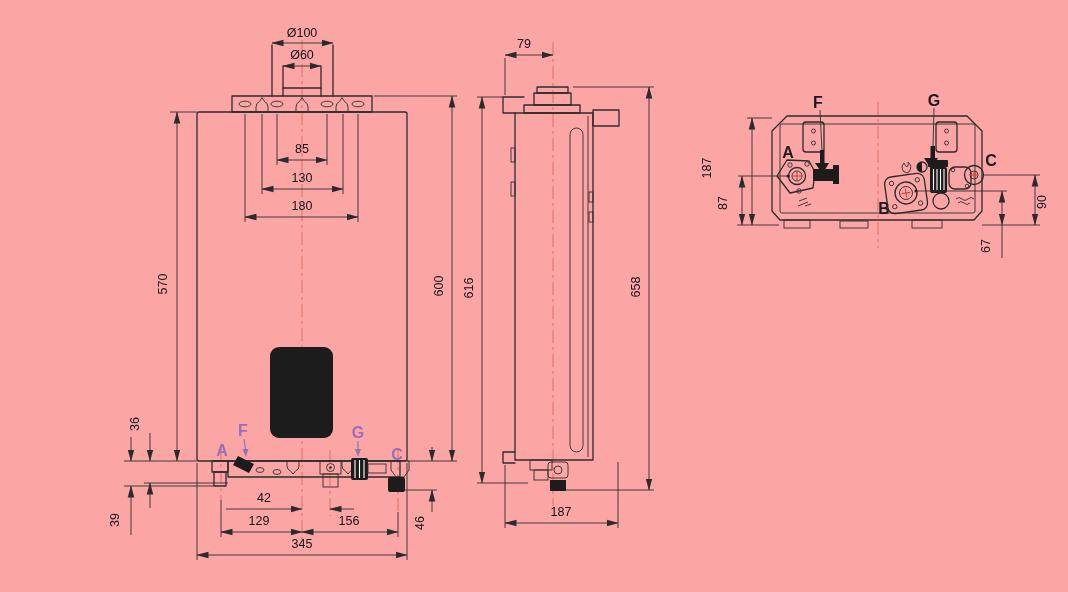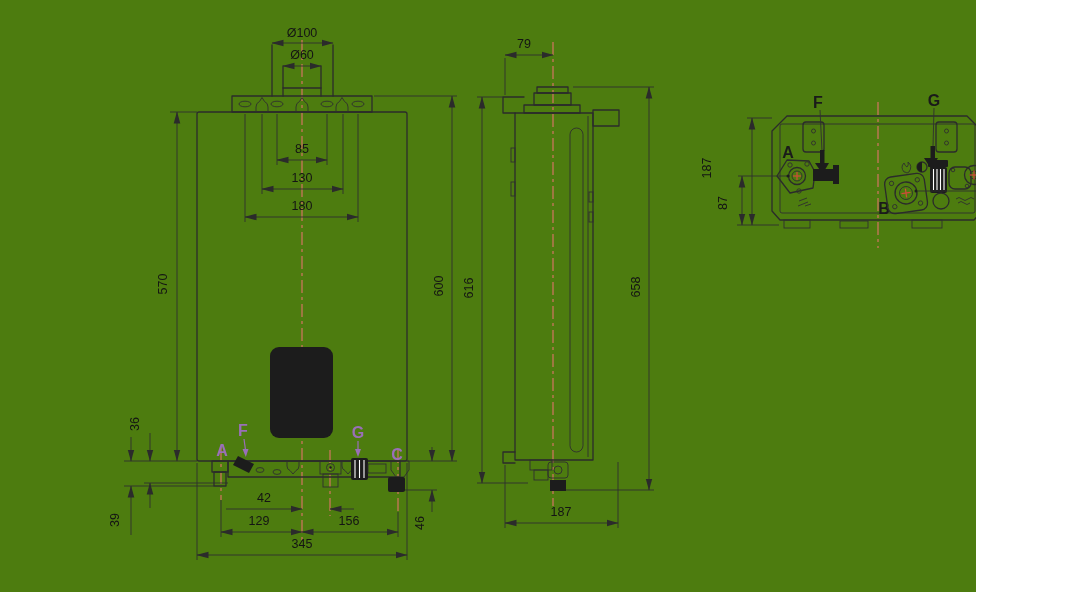--- a/index.html
+++ b/index.html
@@ -1,16 +1,16 @@
 <!DOCTYPE html>
 <html><head>
 <meta charset="utf-8">
 <style>
   html,body{margin:0;padding:0;background:#fff}
-  #stage{position:relative;width:976px;height:592px;background:#4d7c0f;overflow:hidden}
+  #stage{position:relative;width:1068px;height:592px;background:#fca5a5;overflow:hidden}
   svg{display:block}
   .ln{stroke:#2b2b2b;stroke-width:1.3;fill:none;stroke-linejoin:round;stroke-linecap:round}
   .tn{stroke:#2f2f2f;stroke-width:0.9;fill:none;stroke-linecap:butt}
   .cl{stroke:#e1756a;stroke-width:1.1;fill:none;stroke-dasharray:13 4 3 4}
   .blk{fill:#1c1c1c;stroke:none}
   .dar{marker-start:url(#ar);marker-end:url(#ar)}
   .dae{marker-end:url(#ar)}
   .red{stroke:#d14b3a;stroke-width:1.2;fill:none}
   text{font-family:"Liberation Sans",sans-serif;fill:#141414;text-anchor:middle}
   .dim{font-size:12.5px}

